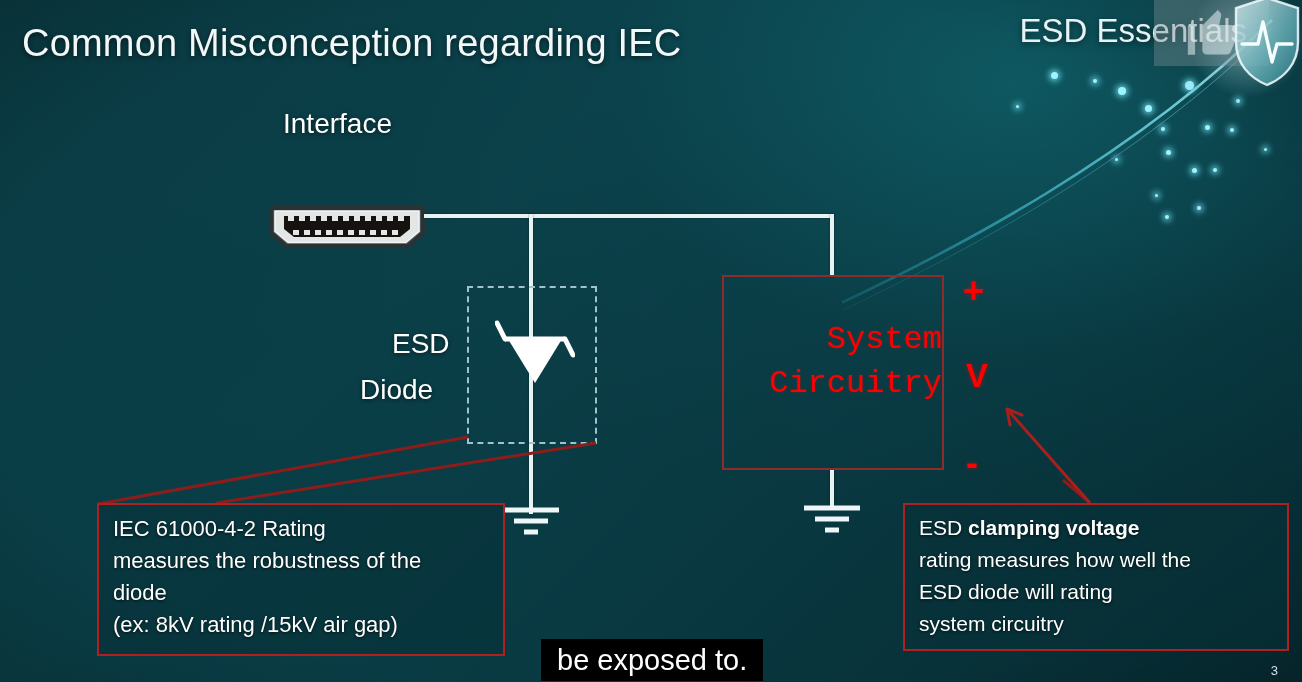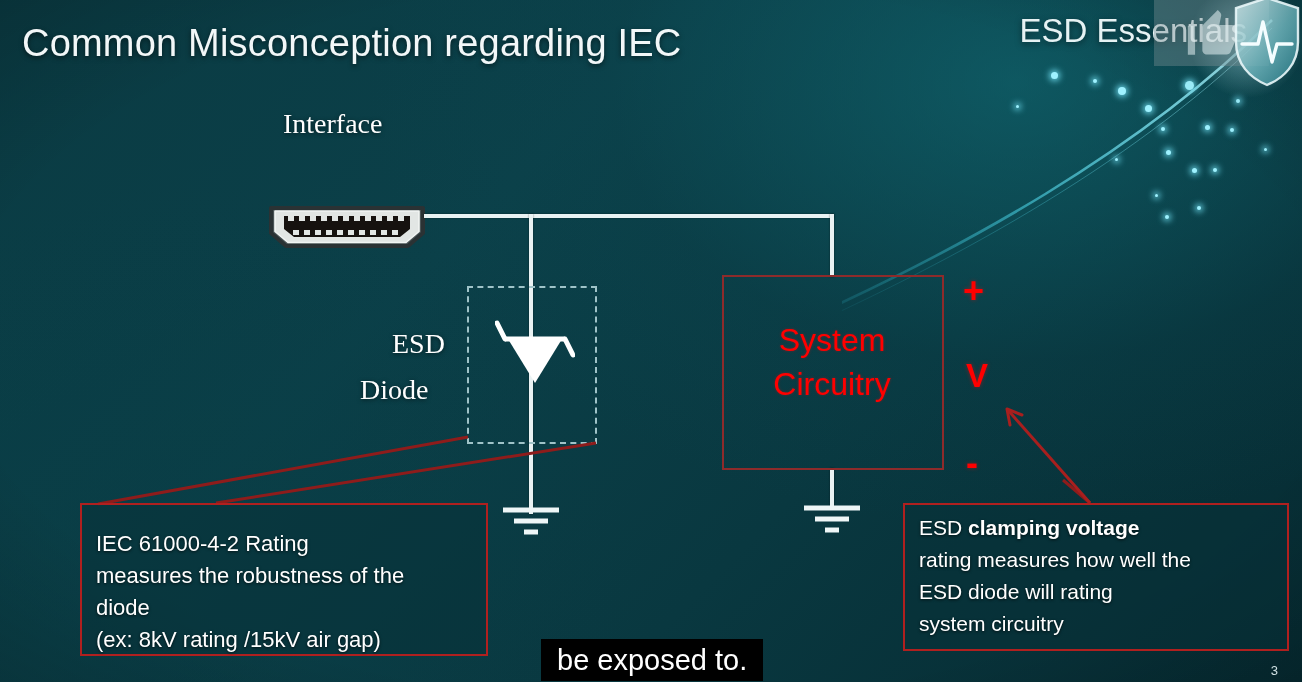--- a/index.html
+++ b/index.html
@@ -46,21 +46,21 @@
   .thumbs-overlay {
     position:absolute; right:33px; top:0;
     width:115px; height:66px;
     background:rgba(120,140,145,0.42);
     display:flex; align-items:center; justify-content:center;
   }
   .shield-logo { position:absolute; right:0px; top:-4px; width:70px; height:92px; }
   
   .wlabel {
     position:absolute; color:#ffffff; font-size:28px;
-    text-shadow:0 1px 4px rgba(0,0,0,0.6); white-space:nowrap;font-family:Liberation Serif, serif;
+    text-shadow:0 1px 4px rgba(0,0,0,0.6); white-space:nowrap;
   }
   #lbl-interface { left:283px; top:108px; }
   #lbl-connector { left:270px; top:156px; }
   #lbl-esd  { left:392px; top:328px; }
   #lbl-diode { left:360px; top:374px; }
   
   #connector { position:absolute; left:266px; top:203px; width:162px; height:48px; }
   
   .wire { position:absolute; background:#e9f2f3; box-shadow:0 0 2px rgba(0,0,0,0.5); }
   
@@ -69,42 +69,43 @@
     border:2px dashed #9fc3c8;
   }
   #diode-symbol { position:absolute; left:495px; top:315px; width:80px; height:80px; }
   
   #sys-box {
     position:absolute; left:722px; top:275px; width:222px; height:195px;
     border:2px solid #8e2b2b;
   }
   #sys-label {
     position:absolute; left:722px; top:318px; width:220px;
-    text-align:center; color:#ff0000; font-size:32px; line-height:44px;
+    text-align:right; color:#ff0000; font-size:32px; line-height:44px;
     text-shadow:0 0 3px rgba(255,0,0,0.35);
+    font-family:Liberation Mono, monospace;
   }
   .pv {
     position:absolute; color:#ff0000; font-weight:bold;
     text-shadow:0 0 4px rgba(255,0,0,0.45);
   }
   #pv-plus  { left:963px; top:270px; font-size:36px; }
   #pv-v     { left:966px; top:357px; font-size:33px; }
   #pv-minus { left:966px; top:442px; font-size:36px; }
   
   .gnd { position:absolute; width:60px; height:34px; }
   
   .callout {
     position:absolute; border:2px solid #b0201f;
     background:rgba(8,50,57,0.55);
     color:#ffffff;
     text-shadow:0 1px 3px rgba(0,0,0,0.7);
   }
   #callout-left {
-    left:80px; top:503px; width:408px; height:153px;
-    font-size:22px; line-height:32px; padding:23px 14px;
+    left:97px; top:503px; width:408px; height:153px;
+    font-size:22px; line-height:32px; padding:8px 14px;
   }
   #callout-right {
     left:903px; top:503px; width:386px; height:148px;
     font-size:21px; line-height:32px; padding:7px 14px;
   }
   .callout b { font-weight:bold;text-align:center; }
   .pointer-svg { position:absolute; inset:0; pointer-events:none; }
   
   #subtitle {
     position:absolute; left:541px; top:639px;

